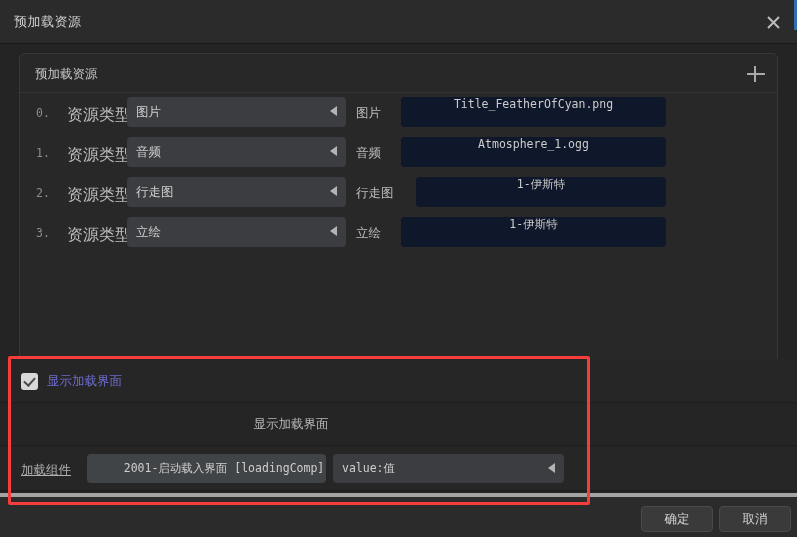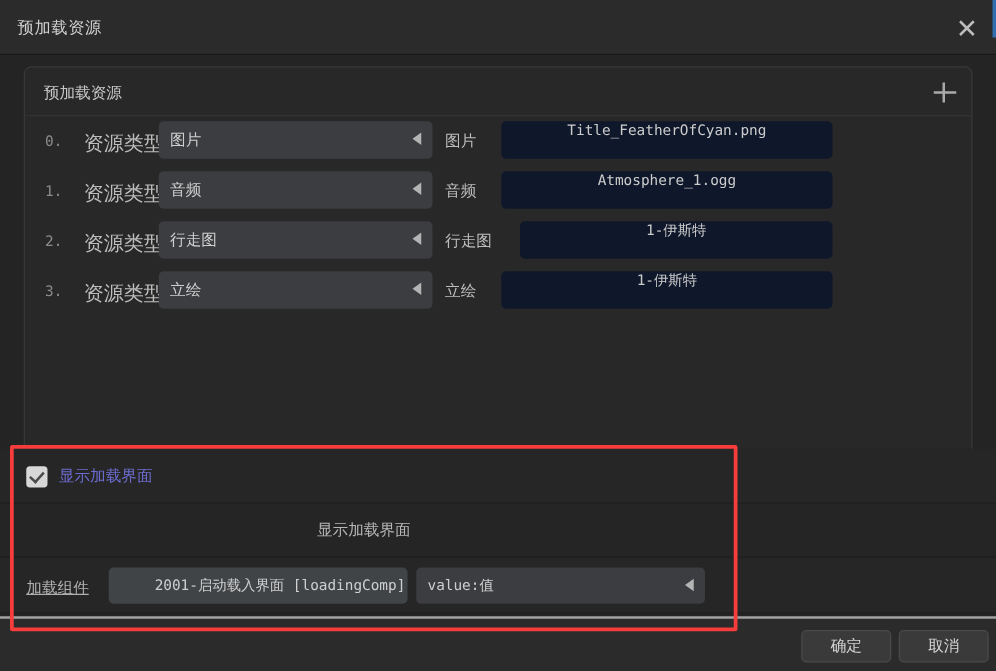--- a/index.html
+++ b/index.html
@@ -259,21 +259,21 @@
     border-bottom: 5px solid transparent;
     border-right: 7px solid #b4b4b4;
   }
 
   
   .footer {
     position: absolute;
     left: 0; bottom: 0;
     width: 797px; height: 44px;
     background: #2b2b2b;
-    border-top: 2px solid #a3a3a3;
+    border-top: 4px solid #a3a3a3;
   }
   .btn {
     position: absolute;
     top: 9px; height: 26px; width: 72px;
     background: #3a3a3a;
     border: 1px solid #4a4a4a;
     border-radius: 4px;
     display: flex; align-items: center; justify-content: center;
     font-size: 12.5px;
     color: #d4d4d4;

